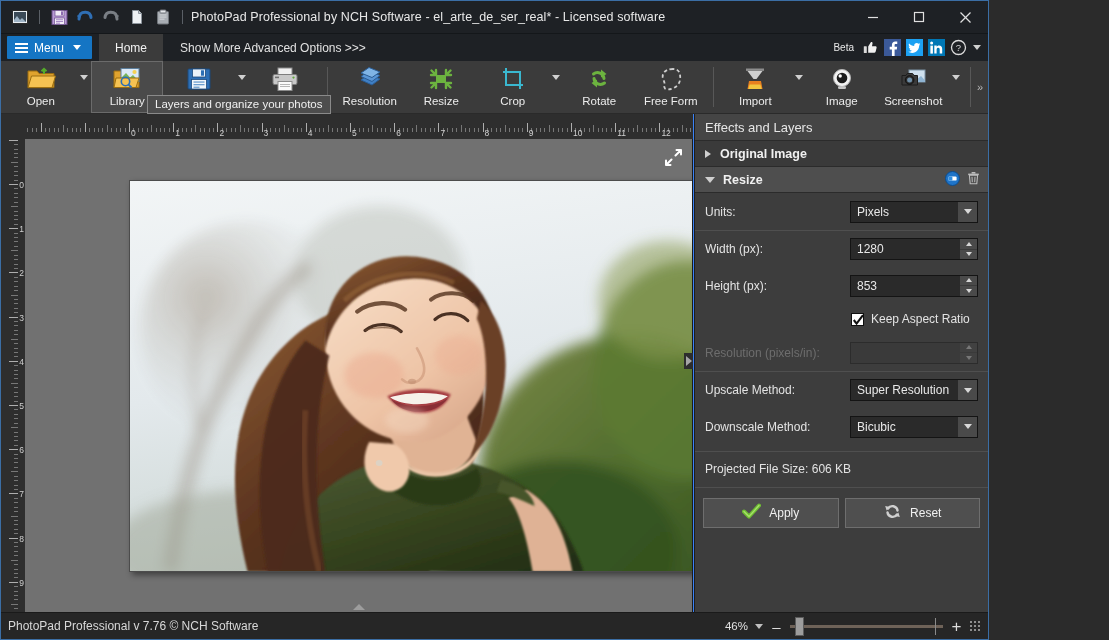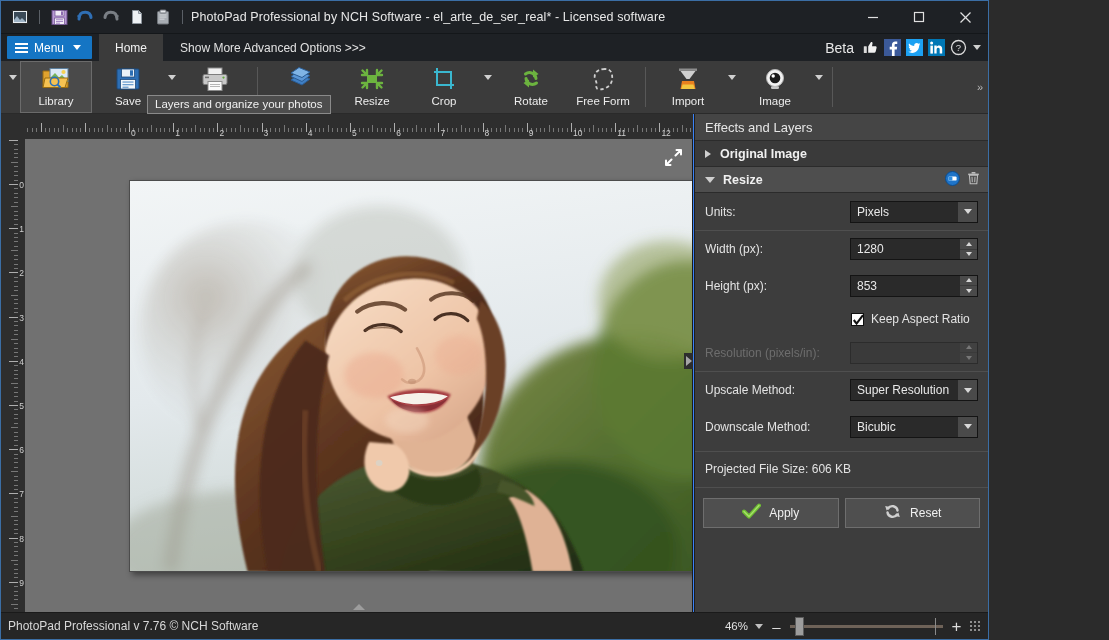--- a/index.html
+++ b/index.html
@@ -74,21 +74,21 @@
     background: #3b3b3b;
   }
   .adv-options {
     padding: 0 12px; display: flex; align-items: center;
     color: #e2e2e2; font-size: 12px; margin-left: 5px;
   }
   .topright {
     margin-left: auto; display: flex; align-items: center; gap: 5px;
     padding-right: 7px;
   }
-  .beta-label { color: #e8e8e8; font-size: 14px; margin-right: 3px; }
+  .beta-label { color: #e8e8e8; font-size: 10px; margin-right: 3px; }
   .sico { width: 17px; height: 17px; display: block; }
   .help-caret {
     width: 0; height: 0;
     border-left: 4px solid transparent; border-right: 4px solid transparent;
     border-top: 5px solid #cfcfcf; margin-left: 1px;
   }
 
   
   .ribbon {
     position: absolute; top: 60px; left: 0; right: 0; height: 53px;
@@ -468,20 +468,30 @@
           <circle cx="8.5" cy="8.5" r="7" fill="none" stroke="#dcdcdc" stroke-width="1.3"></circle>
           <text x="8.5" y="12.2" font-size="9.5" fill="#dcdcdc" text-anchor="middle" font-family="Liberation Sans, sans-serif">?</text>
         </svg>
       </span>
       <span class="help-caret"></span>
     </div>
   </div>
 
   <div class="ribbon">
 
+    <div class="rb-item">
+      <span class="rb-ico">
+        <svg width="30" height="26" viewBox="0 0 30 26">
+          <path d="M2 5 h9 l2.2 2.6 H28 v14 H2 Z" fill="#e0a32e" stroke="#9a6d10"></path>
+          <path d="M5.5 10 H29.5 L26 21.6 H2 Z" fill="#f5c252" stroke="#9a6d10"></path>
+          <path d="M18 3 v5 M15.5 5.3 L18 2.8 L20.5 5.3" stroke="#55aa2a" stroke-width="2" fill="none"></path>
+        </svg>
+      </span>
+      <span class="rb-lbl">Open</span>
+    </div>
     <div class="rb-arrow">
         <span class="tri-dn"></span>
       </div>
 
     <div class="rb-item sel">
       <span class="rb-ico">
         <svg width="30" height="26" viewBox="0 0 30 26">
           <path d="M2 5 h9 l2 2.4 H27 v14 H2 Z" fill="#e0a32e" stroke="#9a6d10"></path>
           <rect x="9" y="2.5" width="18" height="13" fill="#dce9f5" stroke="#5d7f9c"></rect>
           <path d="M9 12 L14 7 L18 11.5 L21 9 L27 15.5 H9Z" fill="#78b45a"></path>
@@ -609,20 +619,32 @@
         <svg width="28" height="26" viewBox="0 0 28 26">
           <circle cx="14" cy="12" r="8.5" fill="#f2f2f2" stroke="#b5b5b5"></circle>
           <circle cx="14" cy="12" r="5.3" fill="#1b1b1b"></circle>
           <circle cx="12.2" cy="10" r="1.7" fill="#ffffff"></circle>
           <rect x="10" y="20.3" width="8" height="2.6" rx="1.2" fill="#c5c5c5"></rect>
         </svg>
       </span>
       <span class="rb-lbl">Image</span>
     </div>
 
+    <div class="rb-item">
+      <span class="rb-ico">
+        <svg width="30" height="26" viewBox="0 0 30 26">
+          <rect x="11" y="4" width="16" height="12" fill="#cfe0ee" stroke="#7d93a6"></rect>
+          <path d="M11 13 L16 8.5 L20 12.5 L23 10 L27 14.5 V16 H11Z" fill="#8fb4d2"></path>
+          <path d="M4 9.5 h4 l1.4-2 h5.2 l1.4 2 h3.5 v9.5 H4 Z" fill="#3a3a3a" stroke="#1d1d1d"></path>
+          <circle cx="11.6" cy="14" r="4.3" fill="#2a2a2a" stroke="#111"></circle>
+          <circle cx="11.6" cy="14" r="2.5" fill="#6f8fa8"></circle>
+        </svg>
+      </span>
+      <span class="rb-lbl">Screenshot</span>
+    </div>
     <div class="rb-arrow">
         <span class="tri-dn"></span>
       </div>
 
     <div class="rb-div"></div>
 
 
     <div class="rb-overflow">»</div>
   </div>
 

